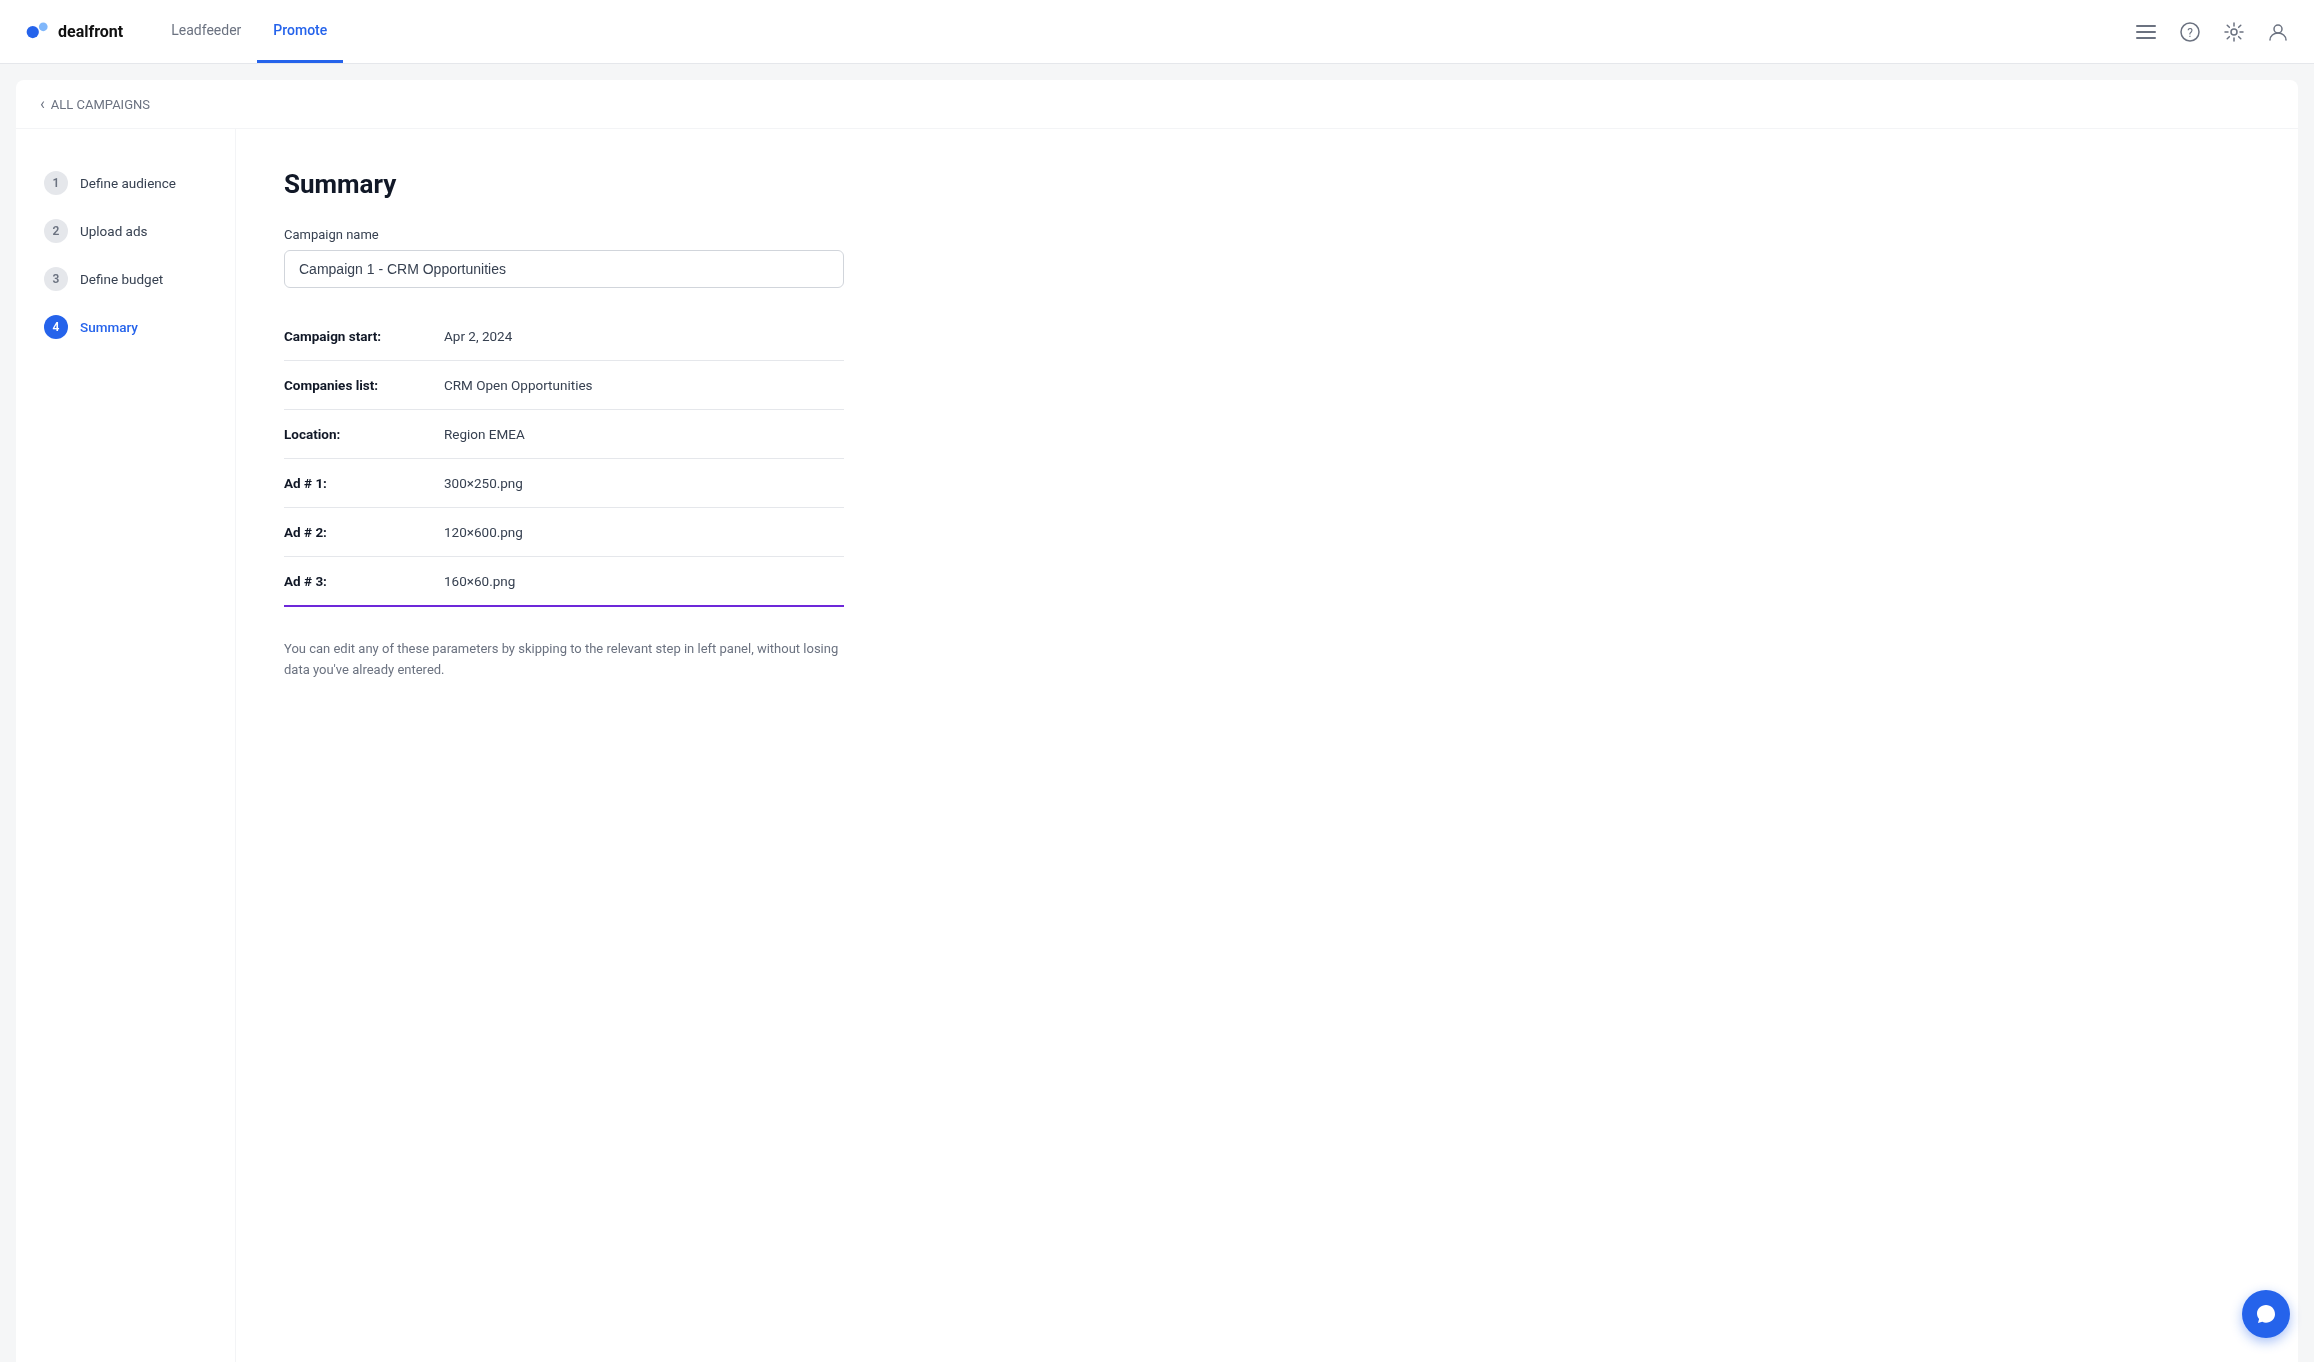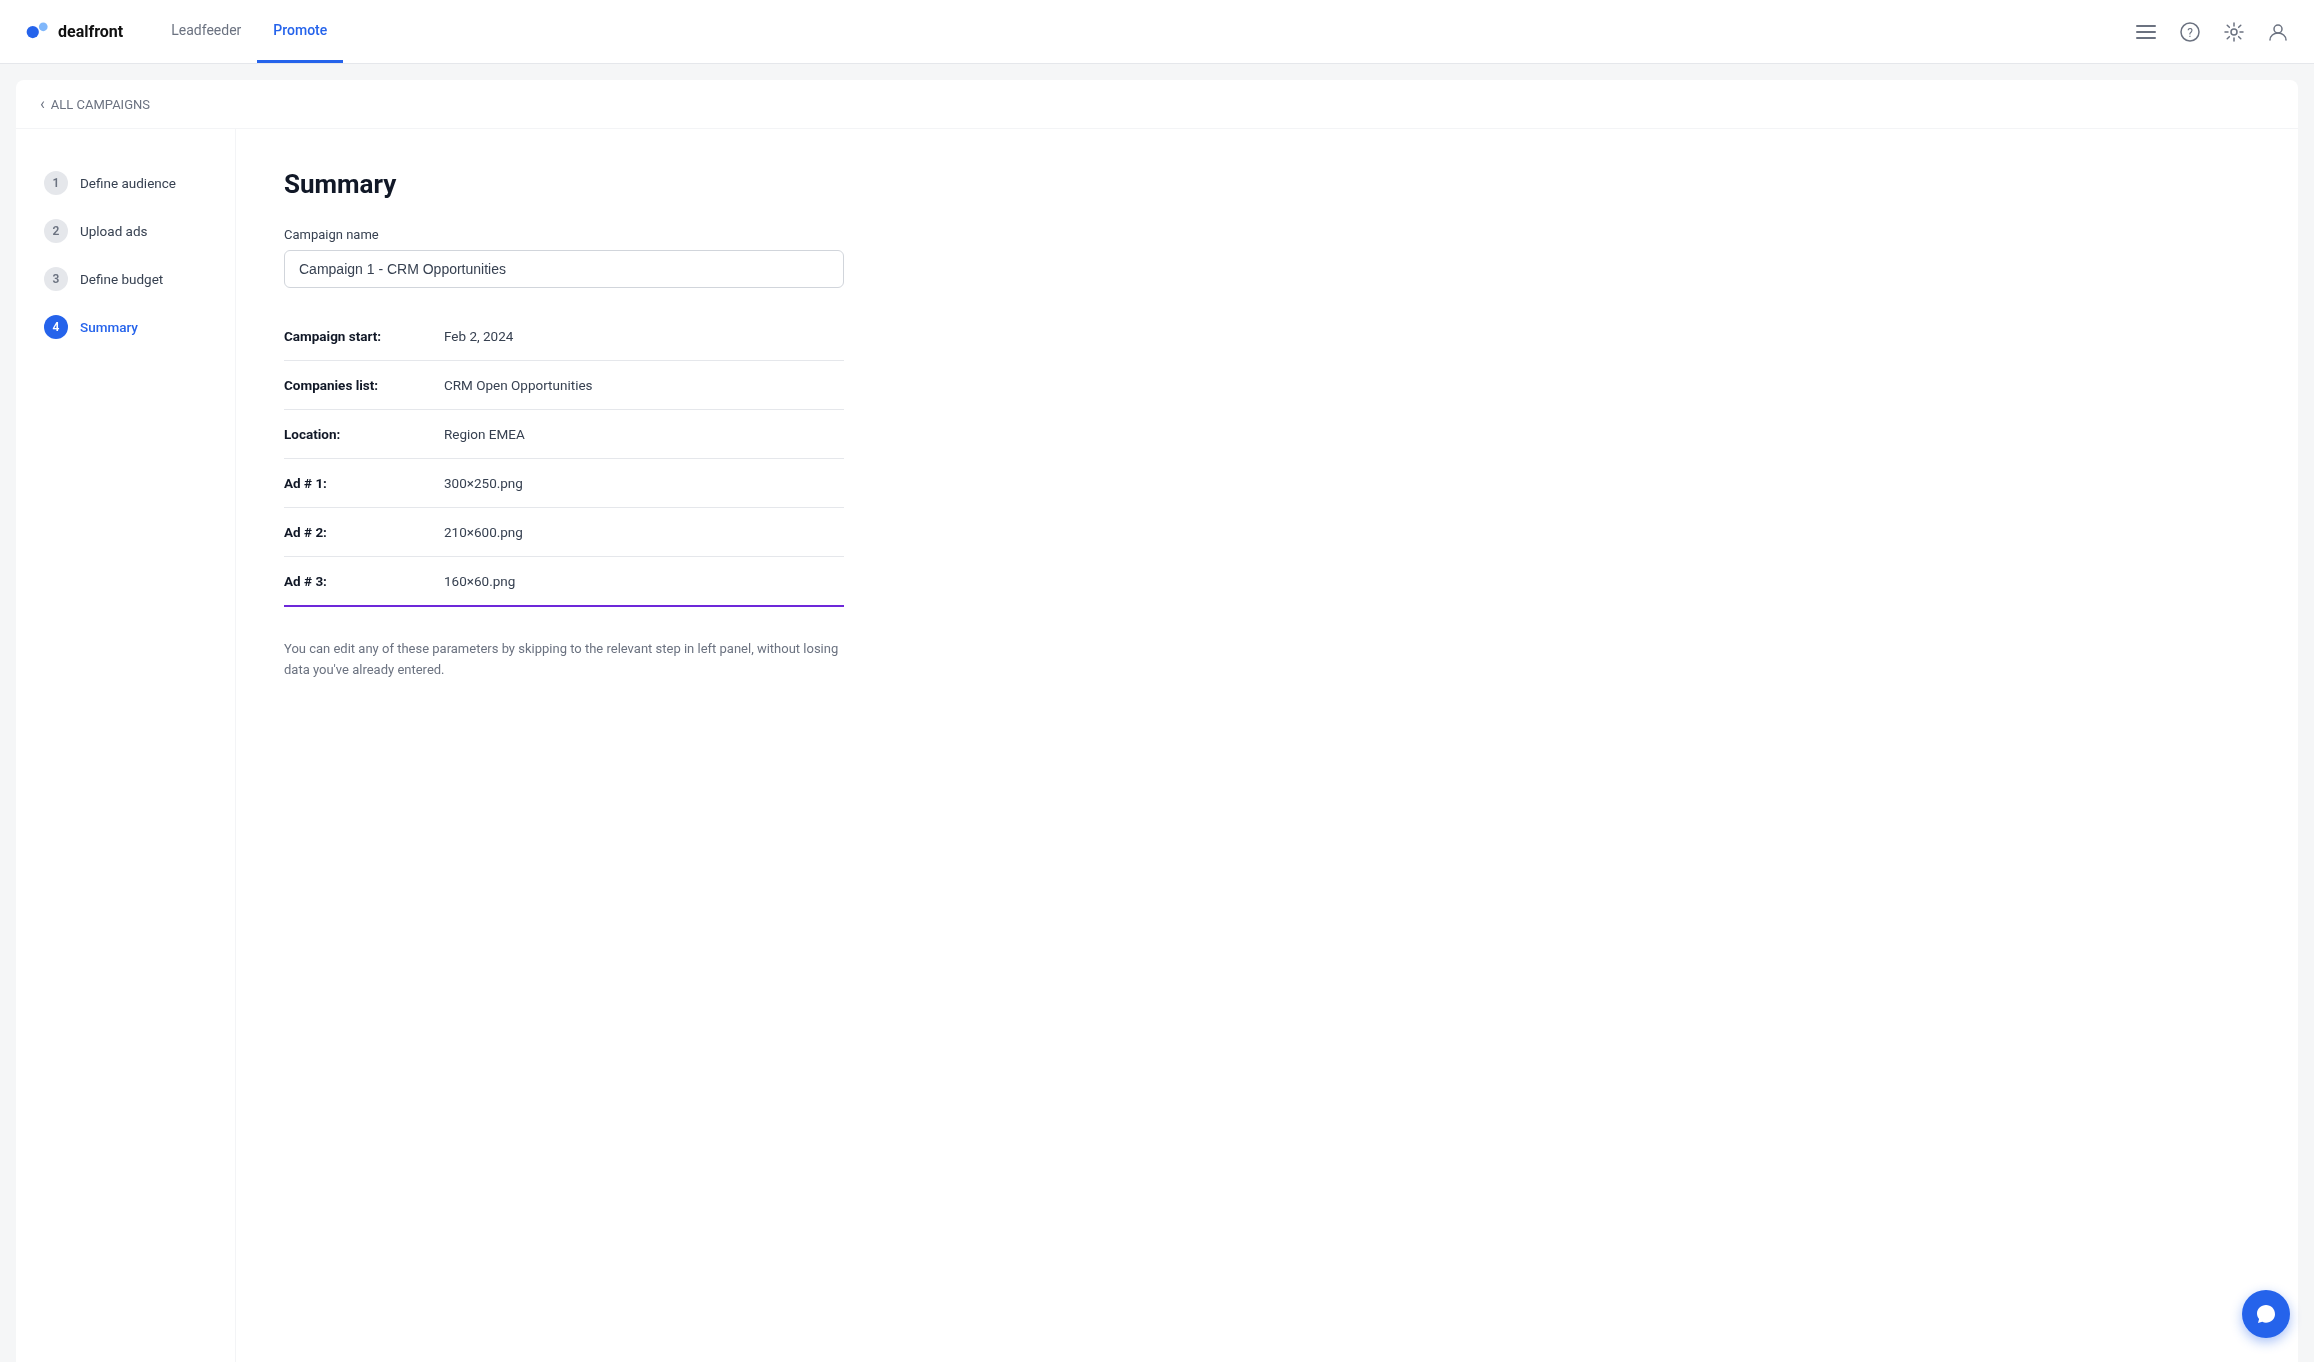--- a/index.html
+++ b/index.html
@@ -335,37 +335,37 @@
         <h1 class="page-title">Summary</h1>
 
         <div class="field-group">
           <label class="field-label">Campaign name</label>
           <input type="text" class="text-input" value="Campaign 1 - CRM Opportunities" style="">
         </div>
 
         <div class="summary-table">
           <div class="summary-row">
             <span class="summary-key">Campaign start:</span>
-            <span class="summary-val">Feb 2, 2024</span>
+            <span class="summary-val">Apr 2, 2024</span>
           </div>
           <div class="summary-row">
             <span class="summary-key">Companies list:</span>
             <span class="summary-val">CRM Open Opportunities</span>
           </div>
           <div class="summary-row">
             <span class="summary-key">Location:</span>
             <span class="summary-val">Region EMEA</span>
           </div>
           <div class="summary-row">
             <span class="summary-key">Ad # 1:</span>
             <span class="summary-val">300×250.png</span>
           </div>
           <div class="summary-row">
             <span class="summary-key">Ad # 2:</span>
-            <span class="summary-val">210×600.png</span>
+            <span class="summary-val">120×600.png</span>
           </div>
           <div class="summary-row">
             <span class="summary-key">Ad # 3:</span>
             <span class="summary-val">160×60.png</span>
           </div>
         </div>
 
         <p class="info-text">You can edit any of these parameters by skipping to the relevant step in left panel, without losing data you've already entered.</p>
 
       </div>

